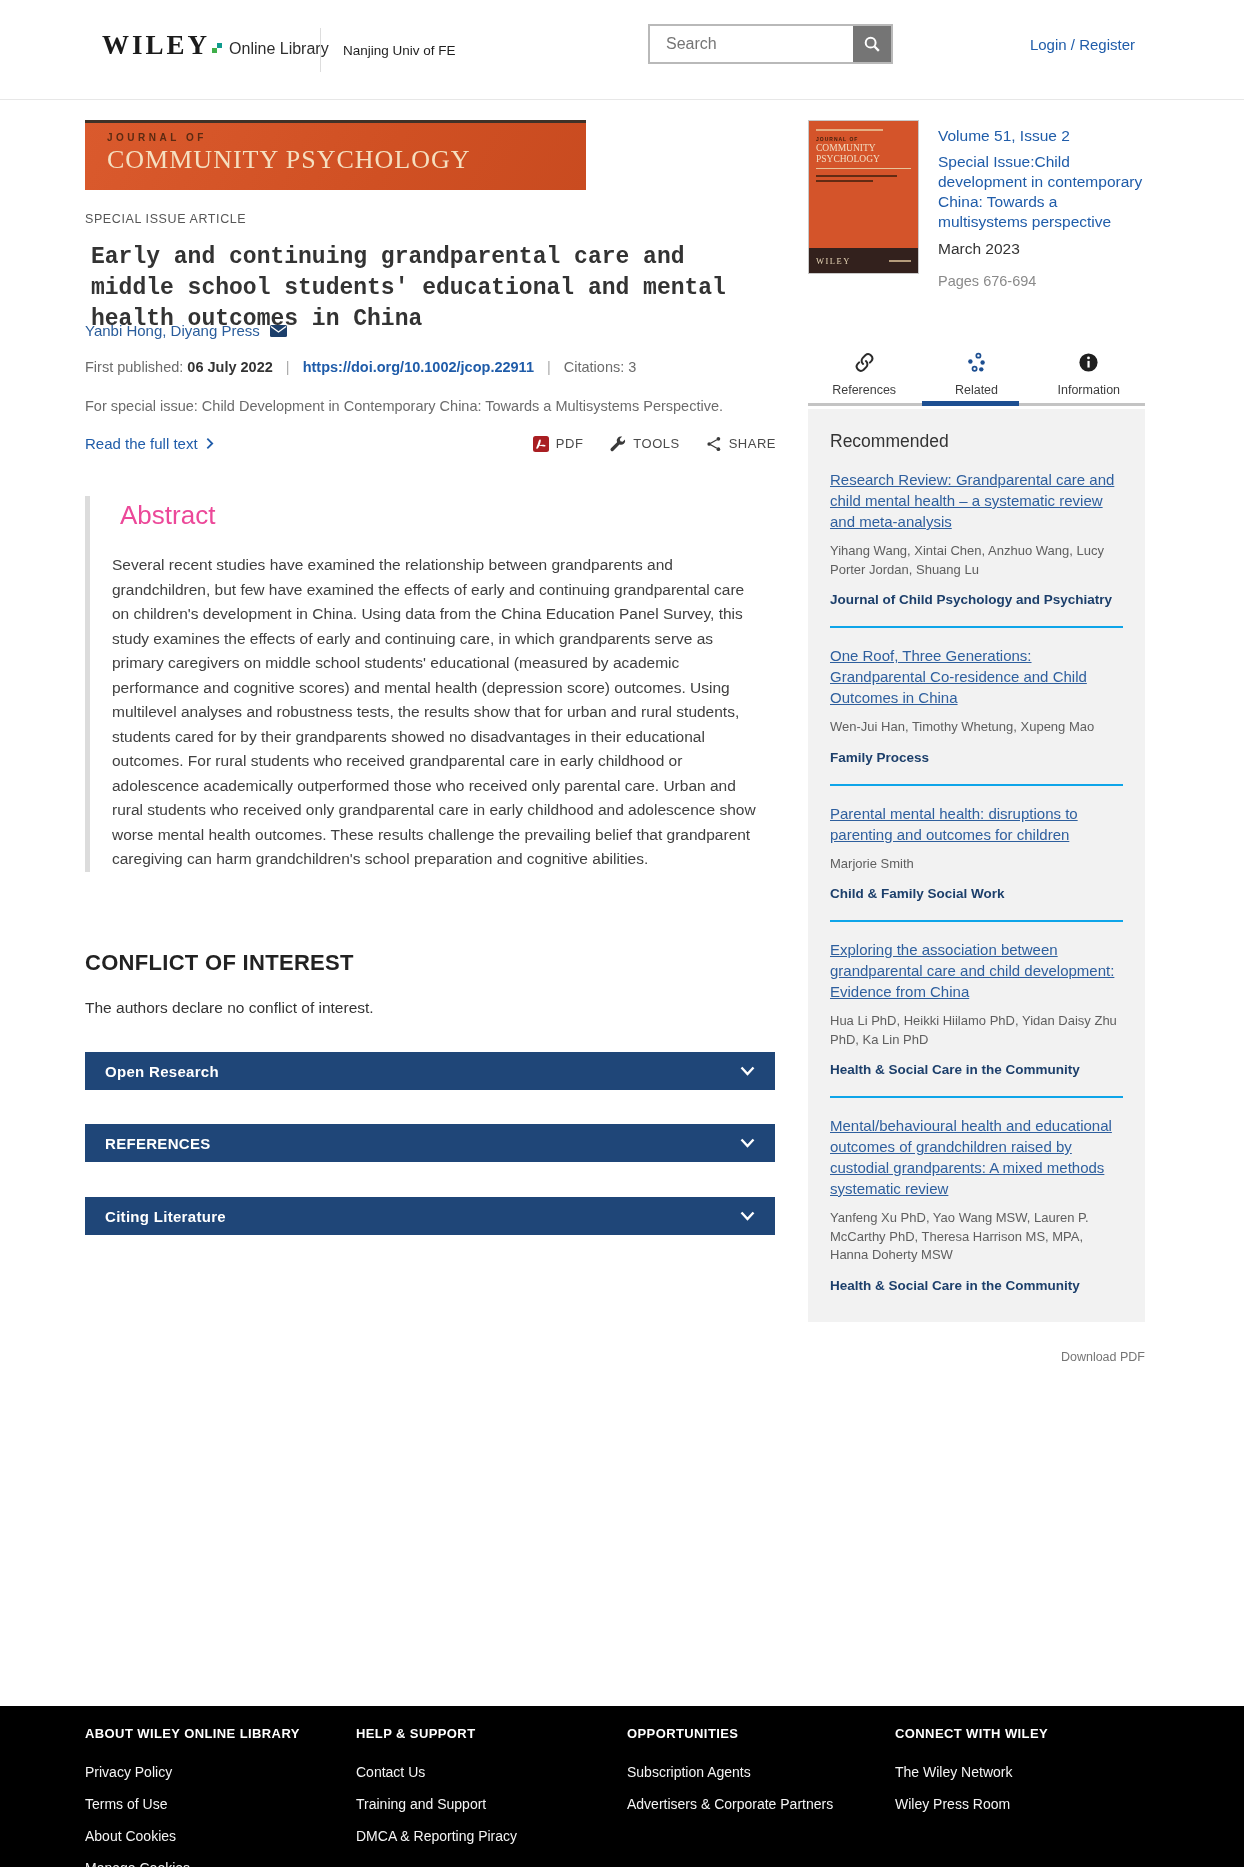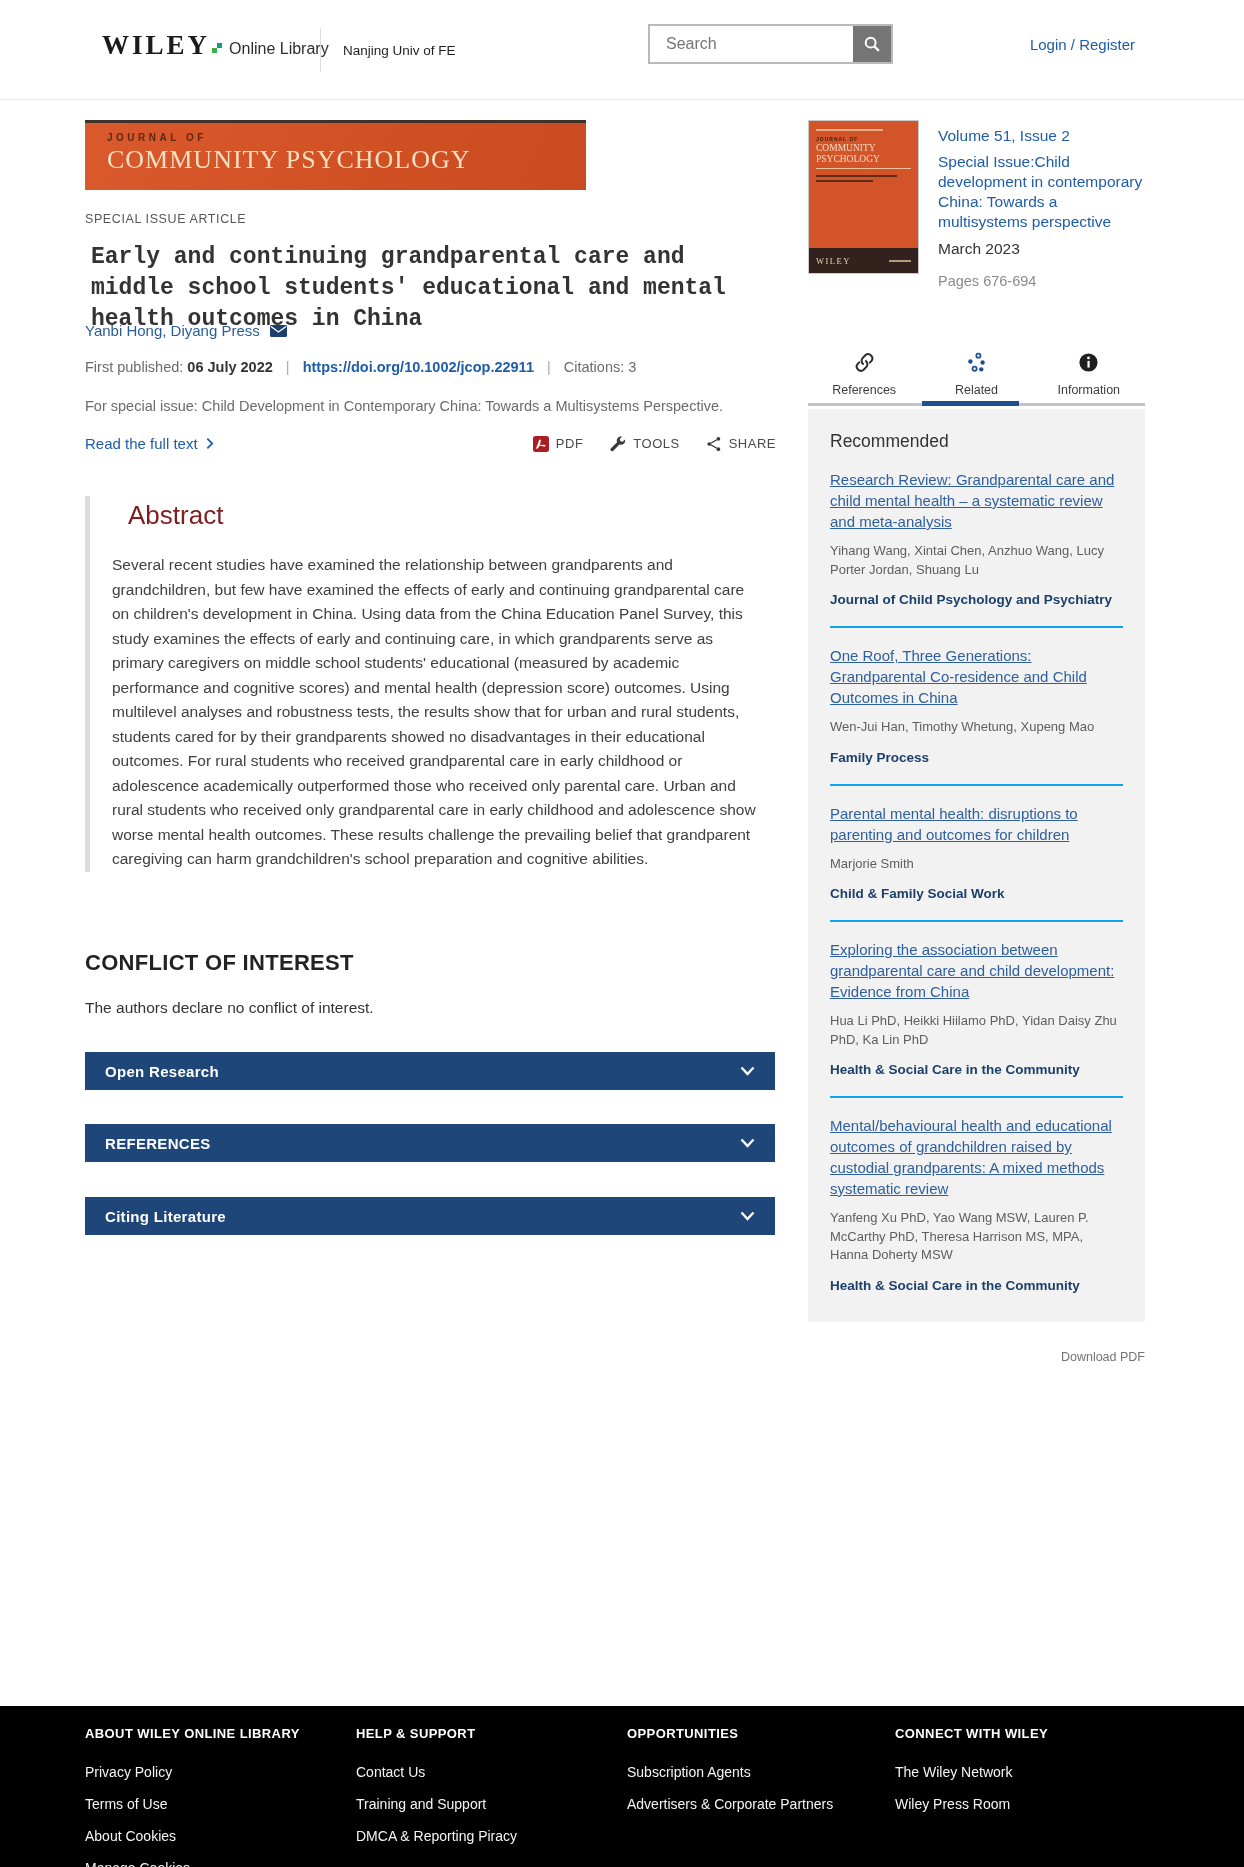--- a/index.html
+++ b/index.html
@@ -54,21 +54,21 @@
   .read-row { position:absolute; left:85px; top:435px; width:691px; display:flex;
     justify-content:space-between; align-items:center; }
   .read-link { font-size:15px; color:#1f5ca9; display:flex; align-items:center; gap:8px; }
   .actions { display:flex; align-items:center; gap:26px; }
   .action { display:flex; align-items:center; gap:7px; cursor:pointer; }
   .action-label { font-size:13px; letter-spacing:.5px; color:#4a4a4a; }
 
   
   .abstract { position:absolute; left:85px; top:496px; width:695px;
     border-left:5px solid #dcdcdc; padding:4px 0 0 22px; }
-  .abstract h2 { margin:0 0 22px 16px; font-size:26px; font-weight:500; color:#7f1d1d; }
+  .abstract h2 { margin:0 0 22px 8px; font-size:26px; font-weight:500; color:#ec4899; }
   .abstract p { margin:0; width:652px; font-size:15.5px; line-height:24.5px; color:#404040; }
 
   
   .conflict-h { position:absolute; left:85px; top:950px; font-size:22px; font-weight:700;
     letter-spacing:.3px; color:#222; }
   .conflict-t { position:absolute; left:85px; top:999px; font-size:15.5px; color:#333; }
 
   
   .accordion { position:absolute; left:85px; width:690px; height:38px; background:#1f4678;
     color:#fff; display:flex; align-items:center; padding:0 20px; cursor:pointer; }

